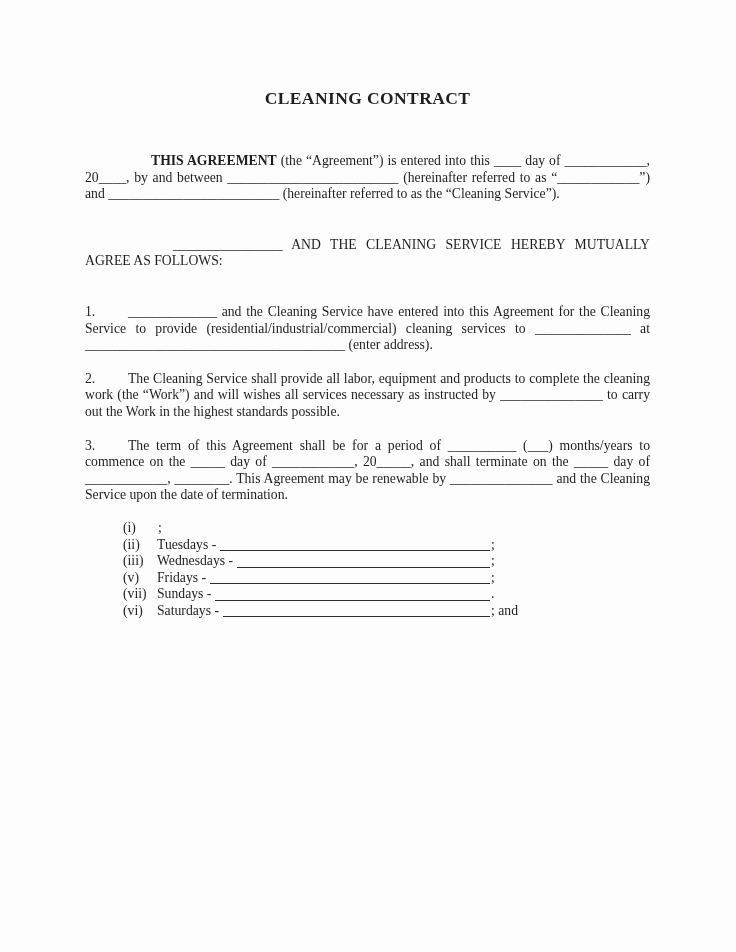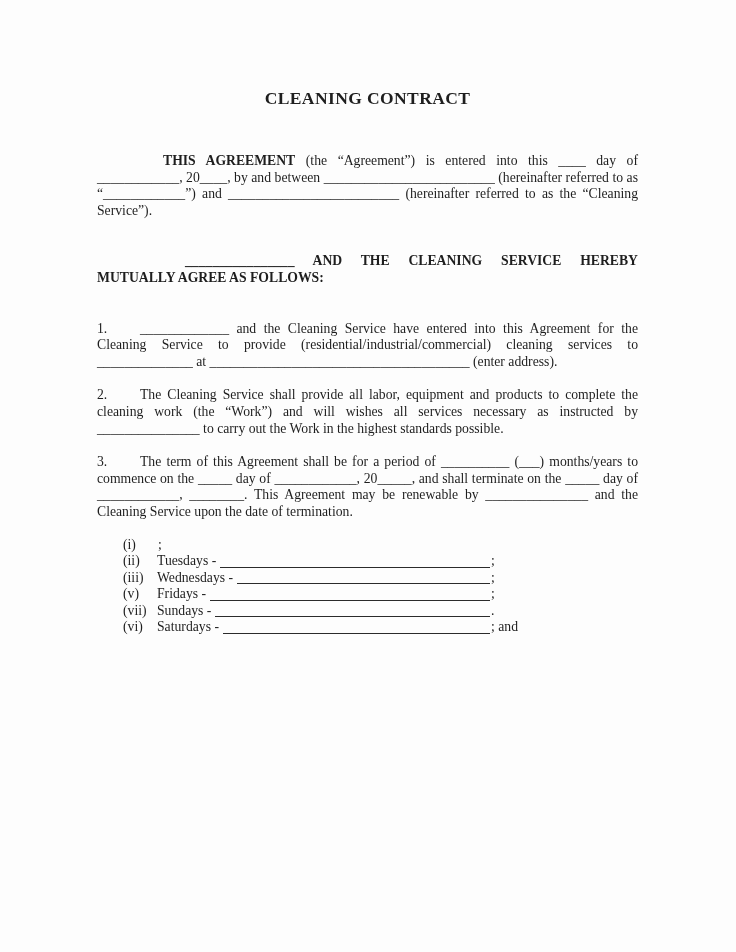--- a/index.html
+++ b/index.html
@@ -22,32 +22,32 @@
   }
   .title {
     margin: 0;
     font-size: 17.5px;
     line-height: 20px;
     font-weight: bold;
     text-align: center;
     letter-spacing: 0.4px;
   }
   .para {
-    margin: 12px;
+    margin: 0;
     text-align: justify;
   }
   .intro {
     margin-top: 45px;
     text-indent: 66px;
   }
   .b { font-weight: bold; }
   .heading {
     margin-top: 34px;
     text-indent: 88px;
-    font-weight: bold;
+    font-weight: normal;
   }
   .clause { margin-top: 17px; }
   .clause.first { margin-top: 34px; }
   .clause.after-gap { margin-top: 34px; }
   .cnum {
     display: inline-block;
     width: 43px;
   }
   .schedule {
     margin-top: 16px;

